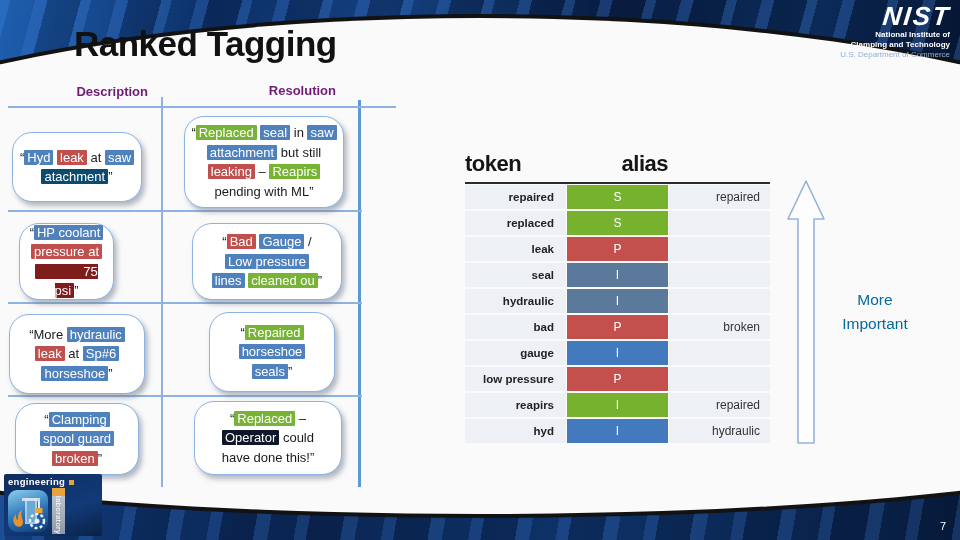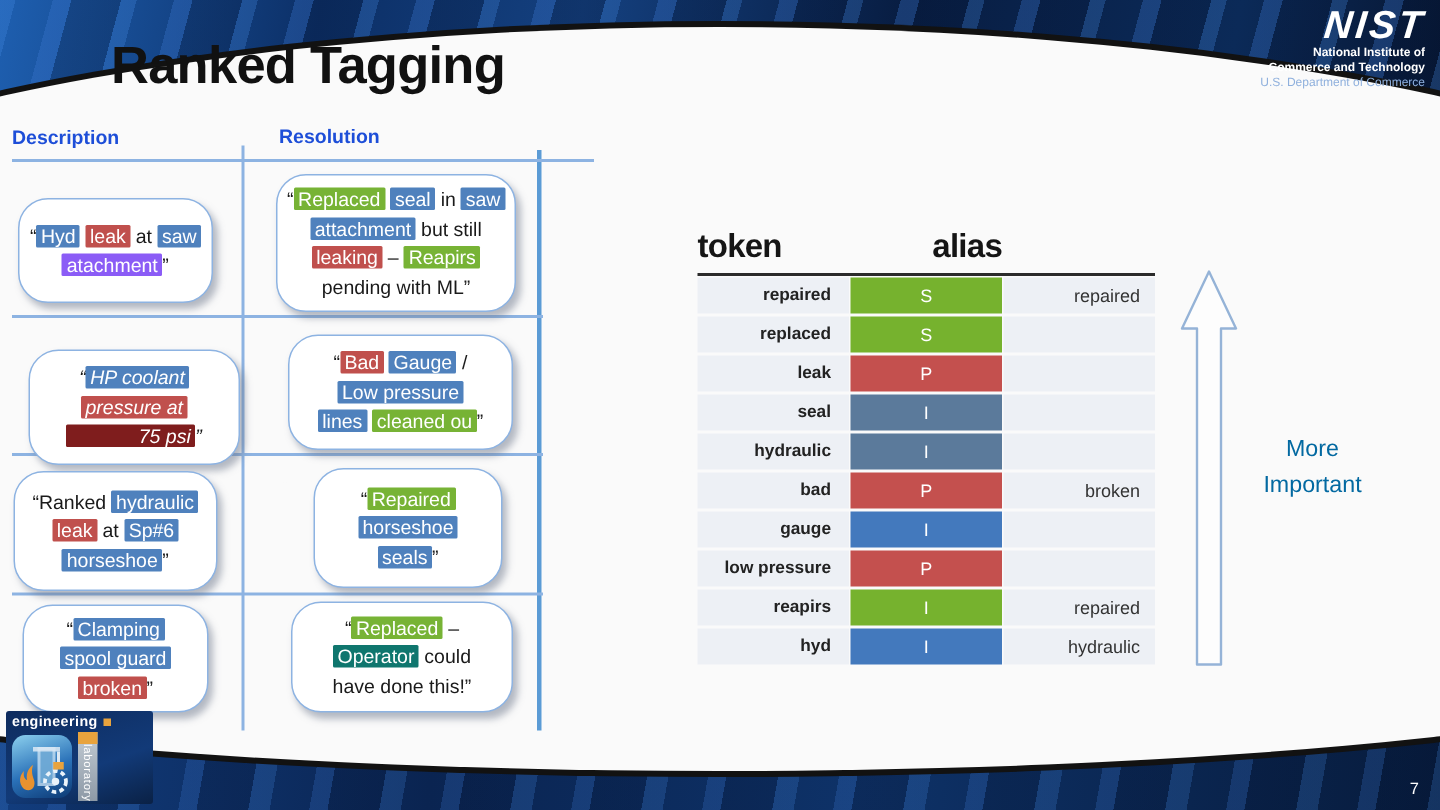--- a/index.html
+++ b/index.html
@@ -47,21 +47,21 @@
   .nist .l1,.nist .l2{font-size:8px;font-weight:bold;line-height:1.25;}
   .nist .l3{font-size:8px;color:#8fb0dd;line-height:1.3;}
 
   
   .title{
     position:absolute;left:74px;top:24px;font-size:35px;font-weight:600;
     color:#111;letter-spacing:-.5px;
   }
 
   
-  .col-head{position:absolute;font-size:13px;font-weight:bold;color:#1d4ed8;text-align:left;}
+  .col-head{position:absolute;font-size:13px;font-weight:bold;color:#701a75;text-align:right;}
   .vline,.hline{position:absolute;background:#8db3e2;}
   .cell{
     position:absolute;background:#fff;border:1.6px solid #8db3e2;border-radius:20px;
     box-shadow:3px 4px 5px rgba(110,120,140,.5);
     display:flex;align-items:center;justify-content:center;
     font-size:13px;line-height:1.5;color:#1a1a1a;text-align:center;padding:4px 6px;box-sizing:border-box;
   }
   .cell .hl{color:#fff;padding:0 3px;border-radius:1px;}
 
   
@@ -116,62 +116,62 @@
 <div class="top-band"></div>
 <div class="bottom-band"></div>
 <div class="top-swoosh"></div>
 <div class="bottom-swoosh"></div>
 
 <div class="content">
 
   <div class="nist">
     <div class="mark">NIST</div>
     <div class="l1">National Institute of</div>
-    <div class="l2">Commerce and Technology</div>
+    <div class="l2">Clamping and Technology</div>
     <div class="l3">U.S. Department of Commerce</div>
   </div>
 
   <div class="title">Ranked Tagging</div>
 
   <div class="col-head" style="left:8px;top:84px;width:140px;">Description</div>
   <div class="col-head" style="left:186px;top:83px;width:150px;">Resolution</div>
 
   <div class="vline" style="left:161px;top:97px;width:2px;height:390px;"></div>
   <div class="vline" style="left:358px;top:100px;width:3px;height:387px;background:#5b9bd5;"></div>
   <div class="hline" style="left:8px;top:106px;width:388px;height:1.6px;"></div>
   <div class="hline" style="left:8px;top:210px;width:354px;height:1.6px;"></div>
   <div class="hline" style="left:8px;top:302px;width:354px;height:1.6px;"></div>
   <div class="hline" style="left:8px;top:395px;width:354px;height:1.6px;"></div>
 
   <div class="cell" style="left:12px;top:132px;width:130px;height:70px;">
-      <div><span>“</span><span class="hl" style="background: rgb(79, 129, 189);">Hyd</span><span> </span><span class="hl" style="background: rgb(192, 80, 77);">leak</span><span> at </span><span class="hl" style="background: rgb(79, 129, 189);">saw</span><br><span class="hl" style="background: #8b5cf6; text-align: center;">atachment</span><span>”</span></div>
+      <div><span>“</span><span class="hl" style="background: rgb(79, 129, 189);">Hyd</span><span> </span><span class="hl" style="background: rgb(192, 80, 77);">leak</span><span> at </span><span class="hl" style="background: rgb(79, 129, 189);">saw</span><br><span class="hl" style="background: #0c4a6e; text-align: center;">atachment</span><span>”</span></div>
     </div>
   <div class="cell" style="left:184px;top:116px;width:160px;height:92px;">
       <div><span>“</span><span class="hl" style="background: rgb(119, 179, 53);">Replaced</span><span> </span><span class="hl" style="background: rgb(79, 129, 189);">seal</span><span> in </span><span class="hl" style="background: rgb(79, 129, 189);">saw</span><br><span class="hl" style="background: rgb(79, 129, 189);">attachment</span><span> but still</span><br><span class="hl" style="background: rgb(192, 80, 77);">leaking</span><span> – </span><span class="hl" style="background: rgb(119, 179, 53);">Reapirs</span><br><span>pending with ML”</span></div>
     </div>
 
-  <div class="cell" style="left:19px;top:233px;width:141px;height:77px;font-style:italic;">
+  <div class="cell" style="left:19px;top:223px;width:95px;height:77px;">
       <div><span>“</span><span class="hl" style="background: rgb(79, 129, 189);">HP coolant</span><br><span class="hl" style="background: rgb(192, 80, 77);">pressure at</span><br><span class="hl" style="background: #7f1d1d; padding-left: 48px;">75 psi</span><span>”</span></div>
     </div>
   <div class="cell" style="left:192px;top:223px;width:150px;height:77px;">
       <div><span>“</span><span class="hl" style="background: rgb(192, 80, 77);">Bad</span><span> </span><span class="hl" style="background: rgb(79, 129, 189);">Gauge</span><span> /</span><br><span class="hl" style="background: rgb(79, 129, 189);">Low pressure</span><br><span class="hl" style="background: rgb(79, 129, 189);">lines</span><span> </span><span class="hl" style="background: rgb(119, 179, 53);">cleaned ou</span><span>”</span></div>
     </div>
 
   <div class="cell" style="left:9px;top:314px;width:136px;height:80px;">
-      <div><span>“Ranked </span><span class="hl" style="background: rgb(79, 129, 189);">hydraulic</span><br><span class="hl" style="background: rgb(192, 80, 77);">leak</span><span> at </span><span class="hl" style="background: rgb(79, 129, 189);">Sp#6</span><br><span class="hl" style="background: rgb(79, 129, 189);">horseshoe</span><span>”</span></div>
+      <div><span>“More </span><span class="hl" style="background: rgb(79, 129, 189);">hydraulic</span><br><span class="hl" style="background: rgb(192, 80, 77);">leak</span><span> at </span><span class="hl" style="background: rgb(79, 129, 189);">Sp#6</span><br><span class="hl" style="background: rgb(79, 129, 189);">horseshoe</span><span>”</span></div>
     </div>
   <div class="cell" style="left:209px;top:312px;width:126px;height:80px;">
       <div><span>“</span><span class="hl" style="background: rgb(119, 179, 53);">Repaired</span><br><span class="hl" style="background: rgb(79, 129, 189);">horseshoe</span><br><span class="hl" style="background: rgb(79, 129, 189);">seals</span><span>”</span></div>
     </div>
 
   <div class="cell" style="left:15px;top:403px;width:124px;height:72px;">
       <div><span>“</span><span class="hl" style="background: rgb(79, 129, 189);">Clamping</span><br><span class="hl" style="background: rgb(79, 129, 189);">spool guard</span><br><span class="hl" style="background: rgb(192, 80, 77);">broken</span><span>”</span></div>
     </div>
   <div class="cell" style="left:194px;top:401px;width:148px;height:74px;">
-      <div><span>“</span><span class="hl" style="background: rgb(119, 179, 53);">Replaced</span><span> –</span><br><span class="hl" style="background: #0f766e;">Operator</span><span> could</span><br><span>have done this!”</span></div>
+      <div><span>“</span><span class="hl" style="background: rgb(119, 179, 53);">Replaced</span><span> –</span><br><span class="hl" style="background: #0f172a;">Operator</span><span> could</span><br><span>have done this!”</span></div>
     </div>
 
   <div class="ttable">
     <div class="thead">
       <div class="h h-token">token</div>
       <div class="h h-alias">alias</div>
     </div>
     <div class="thead-rule"></div>
     <div class="trows">
         <div class="trow">

